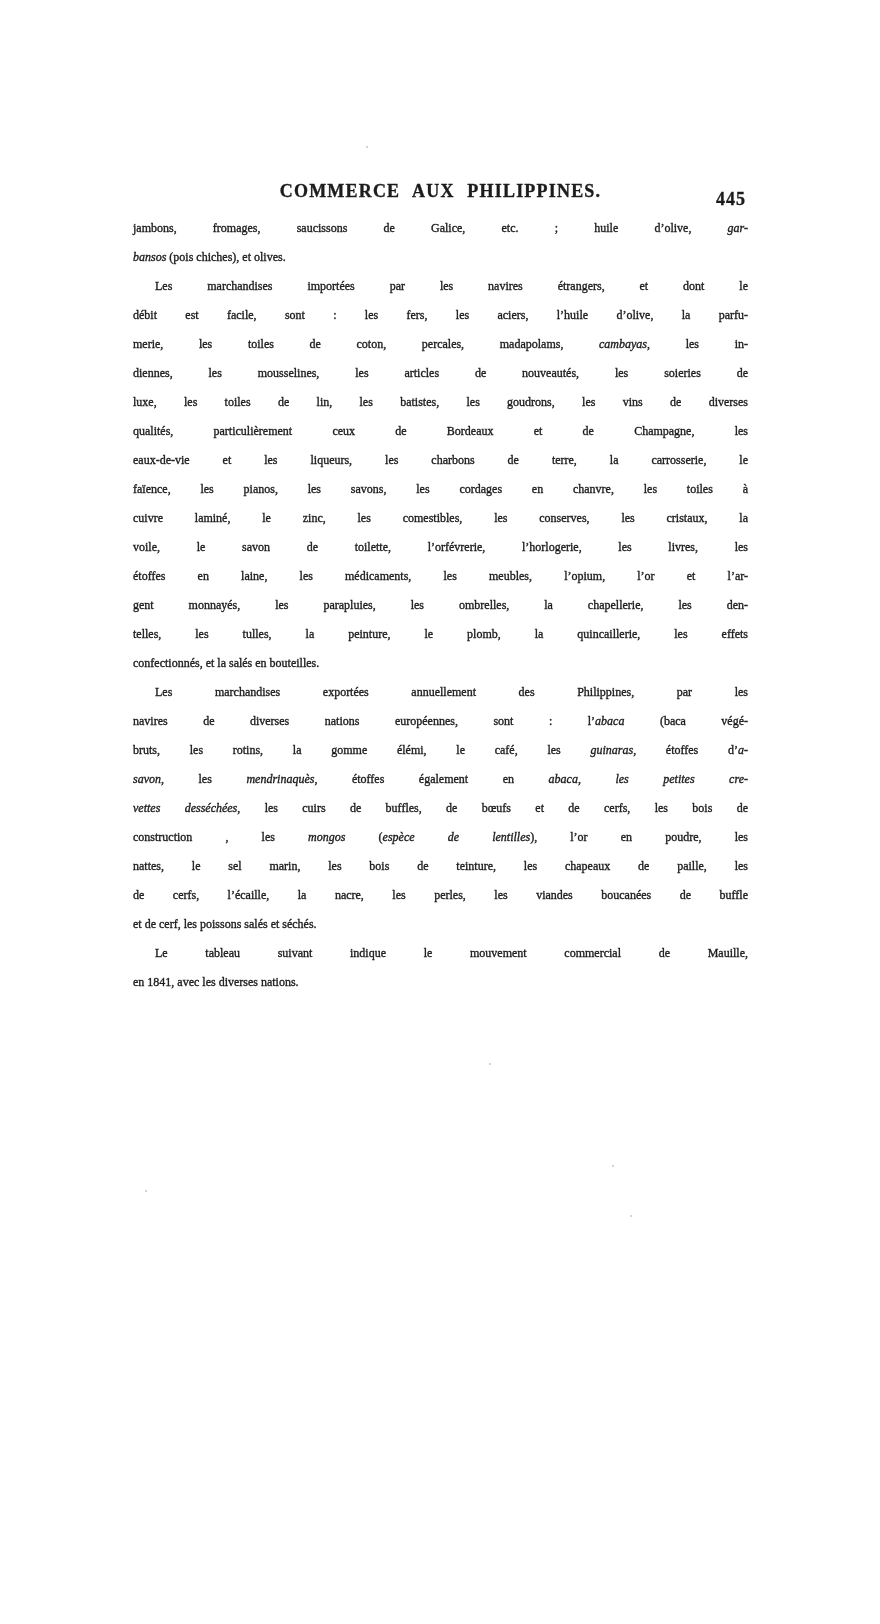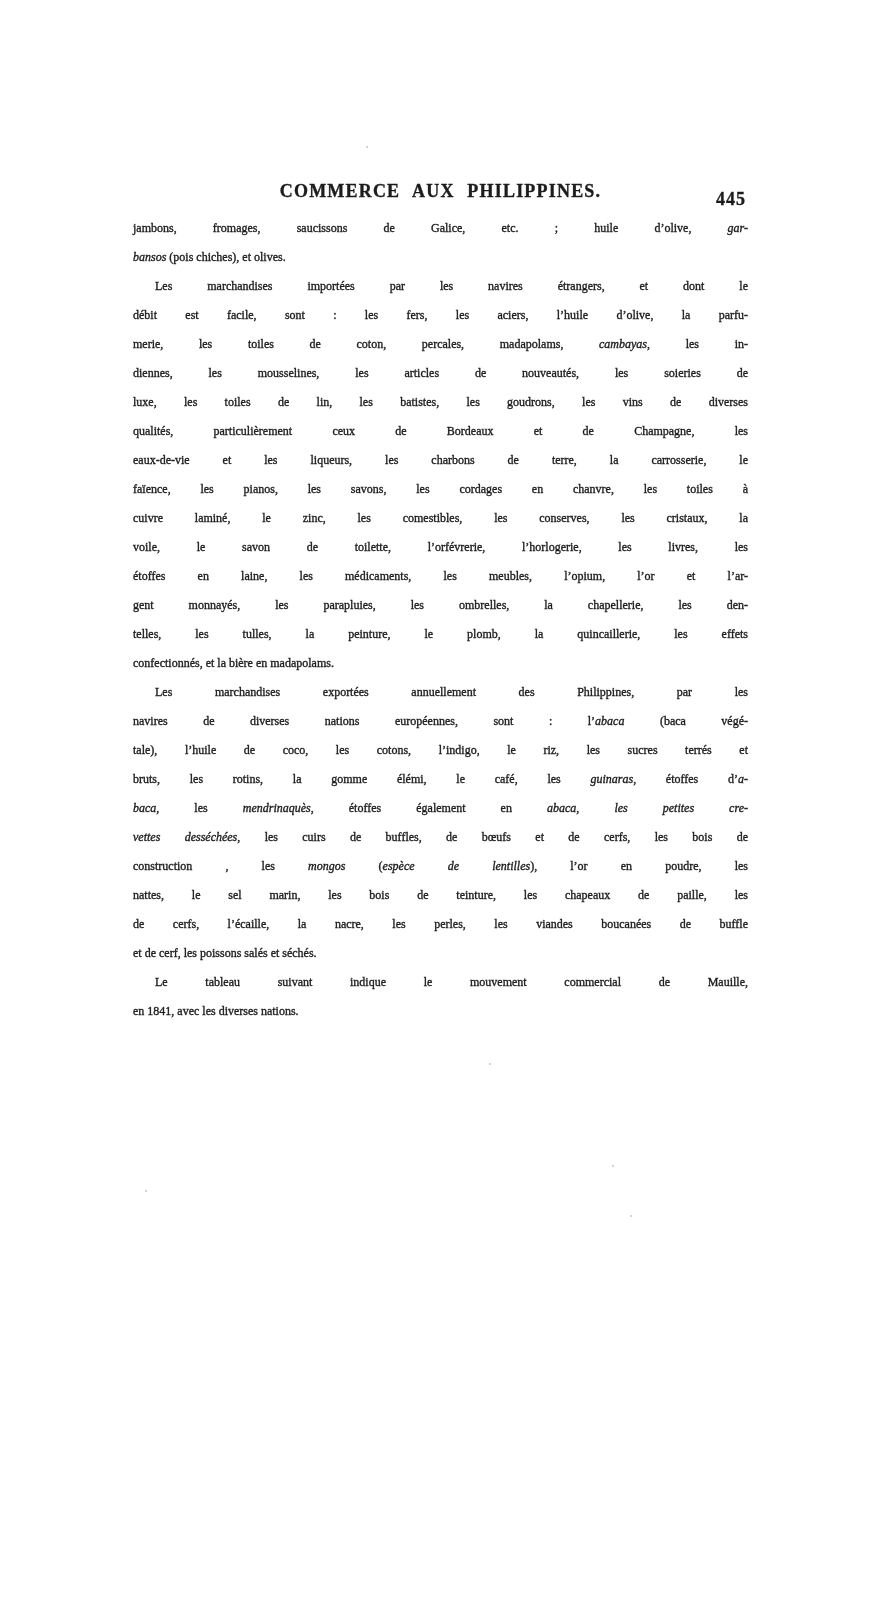--- a/index.html
+++ b/index.html
@@ -94,26 +94,25 @@
       <div class="text-line"><span>diennes, les mousselines, les articles de nouveautés, les soieries de</span></div>
       <div class="text-line"><span>luxe, les toiles de lin, les batistes, les goudrons, les vins de diverses</span></div>
       <div class="text-line"><span>qualités, particulièrement ceux de Bordeaux et de Champagne, les</span></div>
       <div class="text-line"><span>eaux-de-vie et les liqueurs, les charbons de terre, la carrosserie, le</span></div>
       <div class="text-line"><span>faïence, les pianos, les savons, les cordages en chanvre, les toiles à</span></div>
       <div class="text-line"><span>cuivre laminé, le zinc, les comestibles, les conserves, les cristaux, la</span></div>
       <div class="text-line"><span>voile, le savon de toilette, l’orfévrerie, l’horlogerie, les livres, les</span></div>
       <div class="text-line"><span>étoffes en laine, les médicaments, les meubles, l’opium, l’or et l’ar-</span></div>
       <div class="text-line"><span>gent monnayés, les parapluies, les ombrelles, la chapellerie, les den-</span></div>
       <div class="text-line"><span>telles, les tulles, la peinture, le plomb, la quincaillerie, les effets</span></div>
-      <div class="text-line last"><span>confectionnés, et la bière en madapolams.</span></div>
+      <div class="text-line last"><span>confectionnés, et la salés en bouteilles.</span></div>
       <div class="text-line indent"><span>Les marchandises exportées annuellement des Philippines, par les</span></div>
       <div class="text-line"><span>navires de diverses nations européennes, sont : l’</span><span class="it">abaca</span><span> (baca végé-</span></div>
-      <div class="text-line"><span>tale), l’huile de coco, les cotons, l’indigo, le riz, les sucres terrés et</span></div>
       <div class="text-line"><span>bruts, les rotins, la gomme élémi, le café, les </span><span class="it">guinaras</span><span>, étoffes d’</span><span class="it">a-</span></div>
-      <div class="text-line"><span class="it">baca</span><span>, les </span><span class="it">mendrinaquès</span><span>, étoffes également en </span><span class="it">abaca</span><span>, </span><span class="it">les petites cre-</span></div>
+      <div class="text-line"><span class="it">savon</span><span>, les </span><span class="it">mendrinaquès</span><span>, étoffes également en </span><span class="it">abaca</span><span>, </span><span class="it">les petites cre-</span></div>
       <div class="text-line"><span class="it">vettes desséchées</span><span>, les cuirs de buffles, de bœufs et de cerfs, les bois de</span></div>
       <div class="text-line"><span>construction , les </span><span class="it">mongos</span><span> (</span><span class="it">espèce de lentilles</span><span>), l’or en poudre, les</span></div>
       <div class="text-line"><span>nattes, le sel marin, les bois de teinture, les chapeaux de paille, les</span></div>
       <div class="text-line"><span>de cerfs, l’écaille, la nacre, les perles, les viandes boucanées de buffle</span></div>
       <div class="text-line last"><span>et de cerf, les poissons salés et séchés.</span></div>
       <div class="text-line indent"><span>Le tableau suivant indique le mouvement commercial de Mauille,</span></div>
       <div class="text-line last"><span>en 1841, avec les diverses nations.</span></div>
     </div>
 
   <div class="speck" style="left:366px; top:146px"></div>

